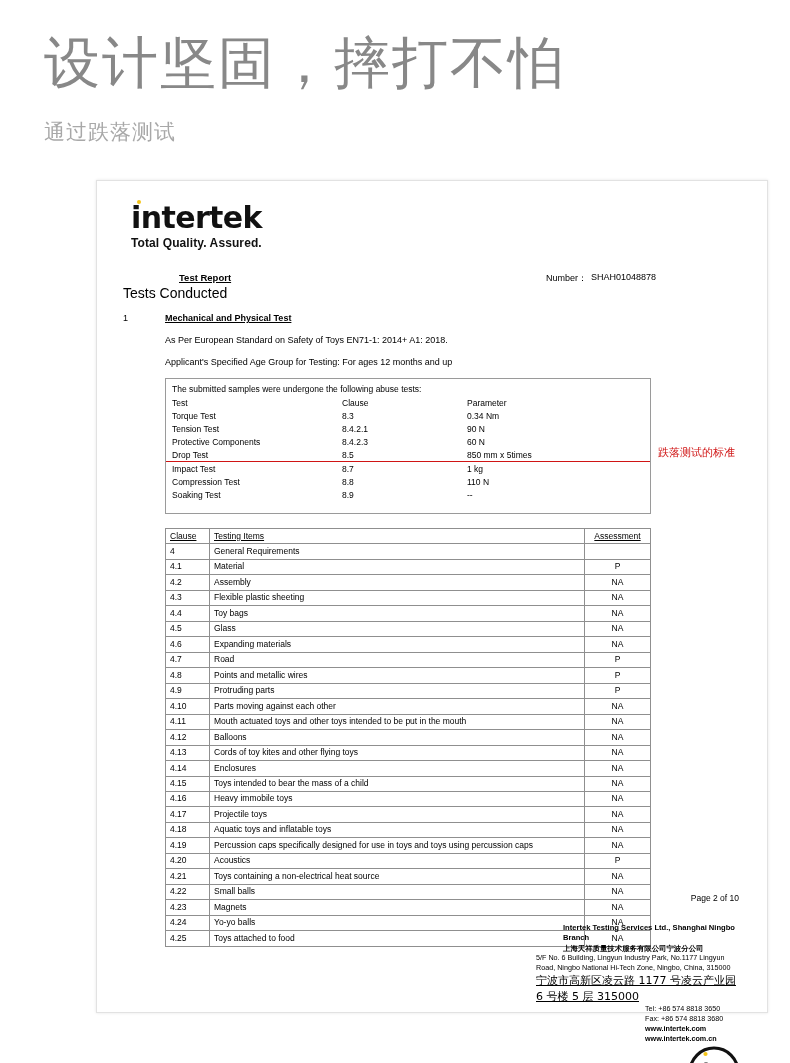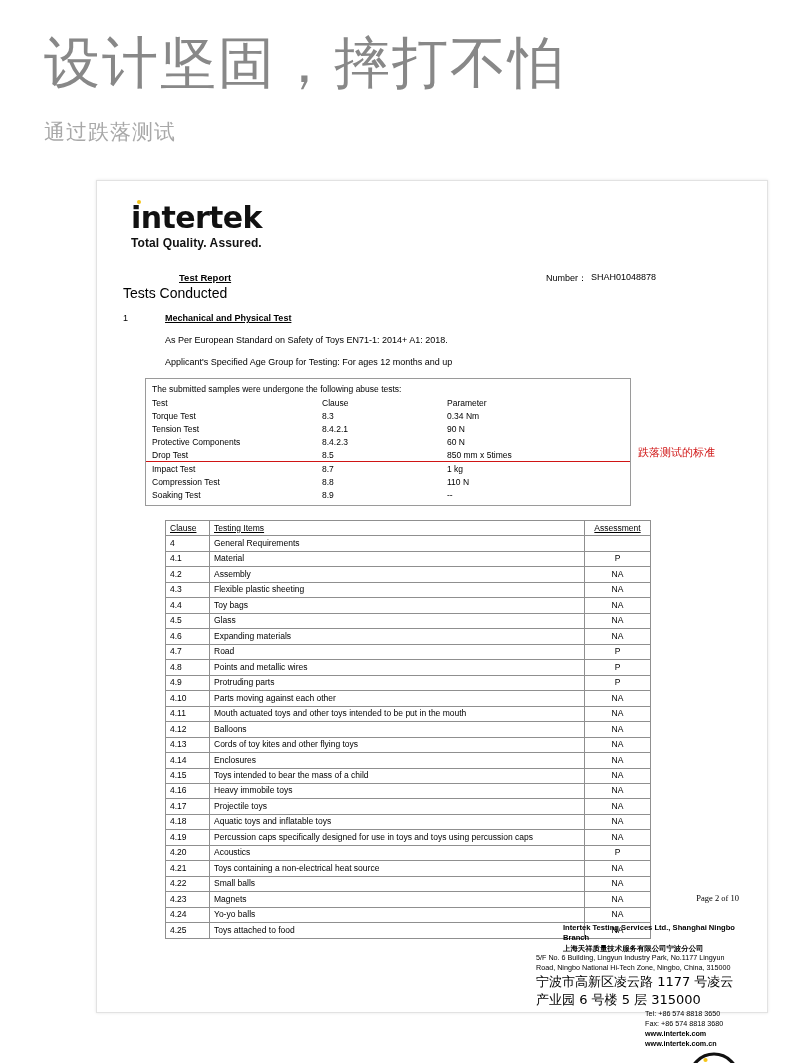--- a/index.html
+++ b/index.html
@@ -82,24 +82,24 @@
   .num-value { width: 150px; font-size: 9px; }
 
   .line-tests { font-size: 14px; margin-top: 0; }
   .sec-row { display: flex; margin-top: 12px; font-size: 9px; }
   .sec-no { width: 22px; }
   .sec-title { font-weight: 700; text-decoration: underline; margin-left: 20px; }
   .para { font-size: 9px; margin-top: 12px; margin-left: 42px; }
 
   
   .abuse-box {
-    margin-top: 11px; margin-left: 22px;
+    margin-top: 11px; margin-left: 42px;
     width: 486px;
     border: 1px solid #9a9a9a;
-    padding: 4px 0 4px 0;
+    padding: 4px 0 12px 0;
     position: relative;
   }
   .abuse-intro { font-size: 8.5px; padding: 1px 0 2px 6px; }
   .abuse-line {
     display: flex; font-size: 8.5px; padding: 1.5px 0 1.5px 6px;
     position: relative;
   }
   .ab-c1 { width: 170px; }
   .ab-c2 { width: 125px; }
   .ab-c3 { flex: 1; }
@@ -131,30 +131,29 @@
   .clause-table th { font-weight: 400; }
   .clause-table th u { text-decoration: underline; }
   .col-clause { width: 44px; }
   .col-assess { width: 66px; text-align: center !important; }
   .clause-table td.assess { text-align: center; }
 
   
   .page-no {
     position: absolute; right: 28px; top: 712px;
     font-size: 8.5px;
-    font-family: Liberation Serif, serif;
   }
   .footer {
     position: absolute; left: 26px; right: 26px; top: 742px;
     display: flex; align-items: flex-end; flex-direction: column;
   }
   .f-col1 { width: 178px; font-size: 7.6px; font-weight: 700; line-height: 1.35; }
   .f-col1 .cn { font-family: "DejaVu Sans", sans-serif; font-weight: 700; font-size: 7.4px; }
   .f-col2 { width: 205px; font-size: 7.2px; line-height: 1.38; margin-left: 14px; }
-  .f-col2 .cn { font-family: "DejaVu Sans", sans-serif; font-size: 13px; }
+  .f-col2 .cn { font-family: "DejaVu Sans", sans-serif; font-size: 11px; text-decoration: underline; }
   .f-col3 { width: 96px; font-size: 7.2px; line-height: 1.38; margin-left: 10px; }
   .f-col3 .bold { font-weight: 700; }
   .f-logo { margin-left: 6px; margin-top: 2px; }
 
   .topstrip {
     position: absolute; left: 0; top: 0; width: 790px; height: 16px;
     opacity: 0.02;
   }
 </style>
 </head>

